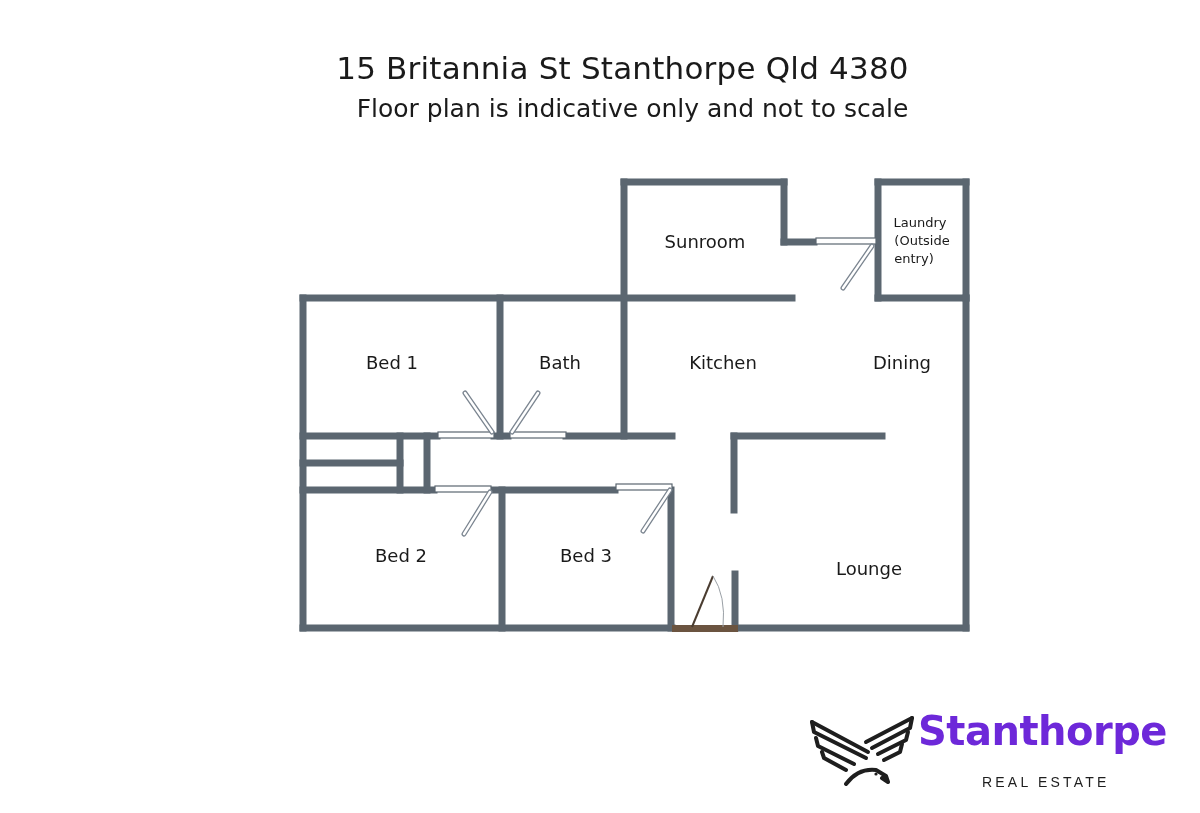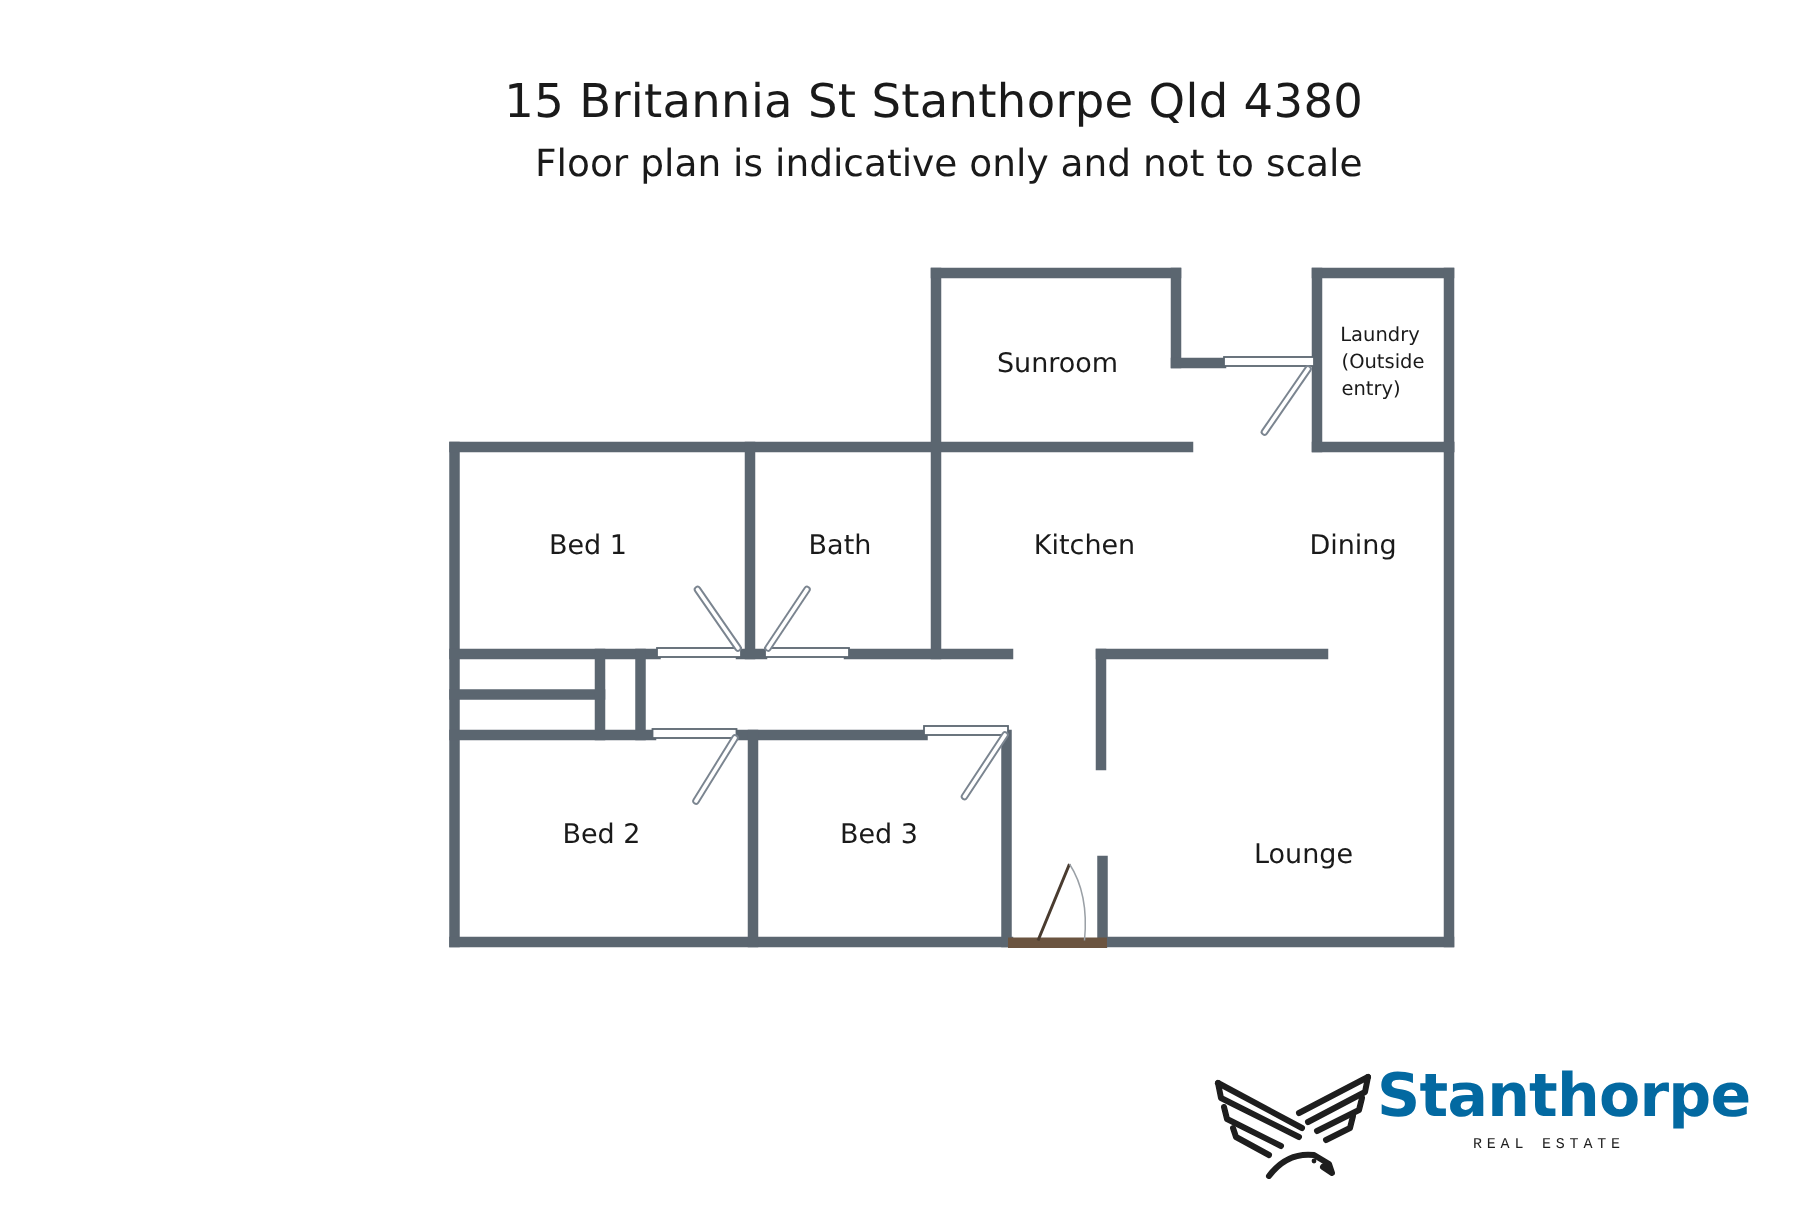--- a/index.html
+++ b/index.html
@@ -3,22 +3,22 @@
 <meta charset="utf-8">
 <style>
   html,body{margin:0;padding:0;background:#ffffff;}
   body{width:1200px;height:813px;position:relative;overflow:hidden;font-family:"DejaVu Sans","Liberation Sans",sans-serif;}
   .title{position:absolute;left:0;width:1245px;top:50px;text-align:center;font-size:31px;color:#1a1a1a;letter-spacing:0.2px;}
   .subtitle{position:absolute;left:0;width:1265px;top:94px;text-align:center;font-size:25px;color:#1a1a1a;}
   svg.plan{position:absolute;left:0;top:0;}
   .room-label{font-family:"DejaVu Sans","Liberation Sans",sans-serif;font-size:18px;fill:#1a1a1a;}
   .room-label-small{font-family:"DejaVu Sans","Liberation Sans",sans-serif;font-size:13px;fill:#1a1a1a;}
   .logo{position:absolute;left:806px;top:710px;width:370px;height:80px;}
-  .logo-word{position:absolute;left:112px;top:-2px;font-family:"DejaVu Sans","Liberation Sans",sans-serif;font-weight:bold;font-size:40px;color:#0369a1;letter-spacing:-0.5px;}
-  .logo-sub{position:absolute;left:176px;top:48px;font-family:Liberation Mono, monospace;font-size:10px;color:#1e1e1e;letter-spacing:3.2px;}
+  .logo-word{position:absolute;left:112px;top:-2px;font-family:"DejaVu Sans","Liberation Sans",sans-serif;font-weight:bold;font-size:40px;color:#6d28d9;letter-spacing:-0.5px;}
+  .logo-sub{position:absolute;left:176px;top:64px;font-family:Liberation Sans, sans-serif;font-size:14px;color:#1e1e1e;letter-spacing:3.2px;}
 </style>
 </head>
 <body>
 
 <div class="title">15 Britannia St Stanthorpe Qld 4380</div>
 <div class="subtitle">Floor plan is indicative only and not to scale</div>
 
 <svg class="plan" width="1200" height="813" viewBox="0 0 1200 813">
   <g stroke="#5b6670" stroke-width="7" stroke-linecap="square" fill="none">
 

